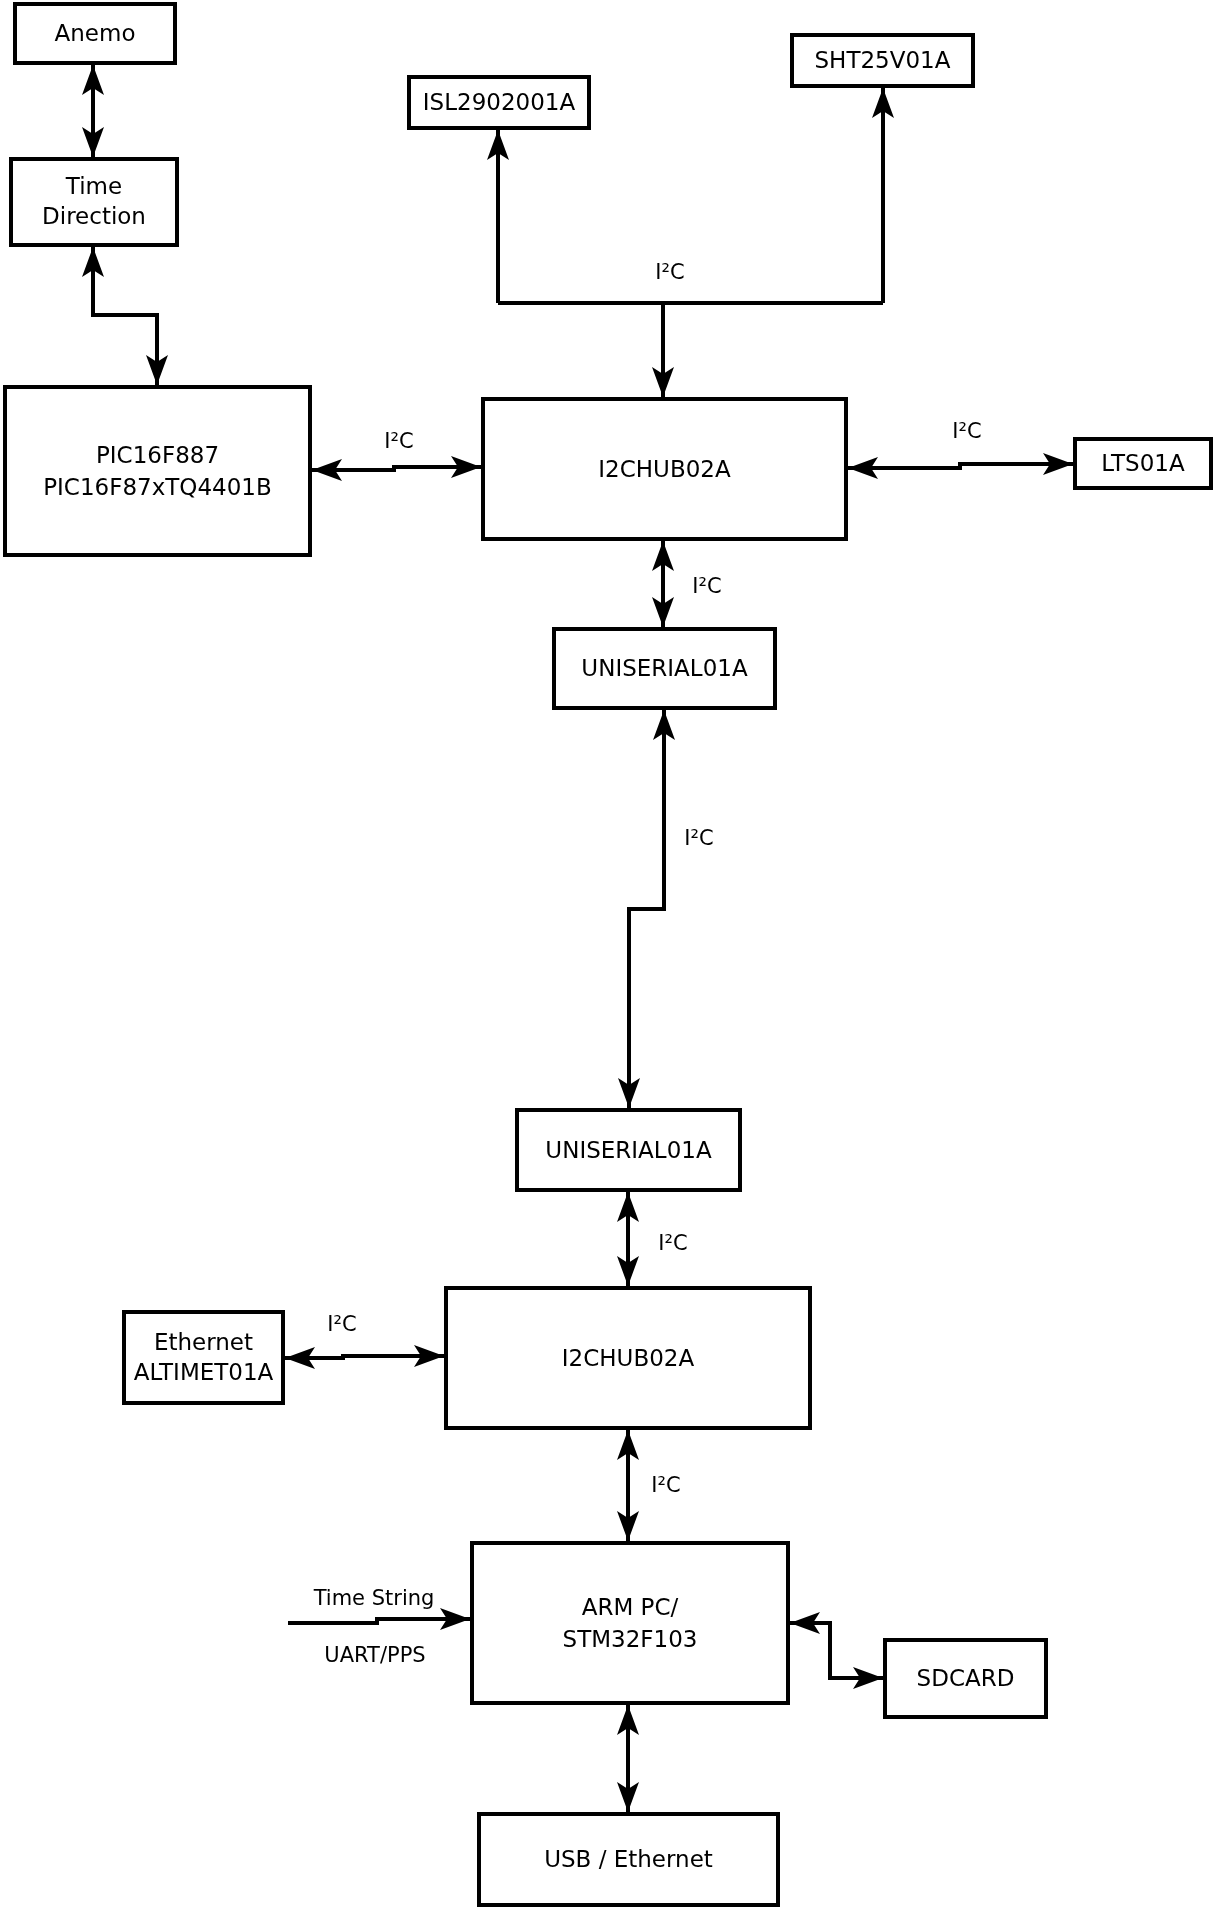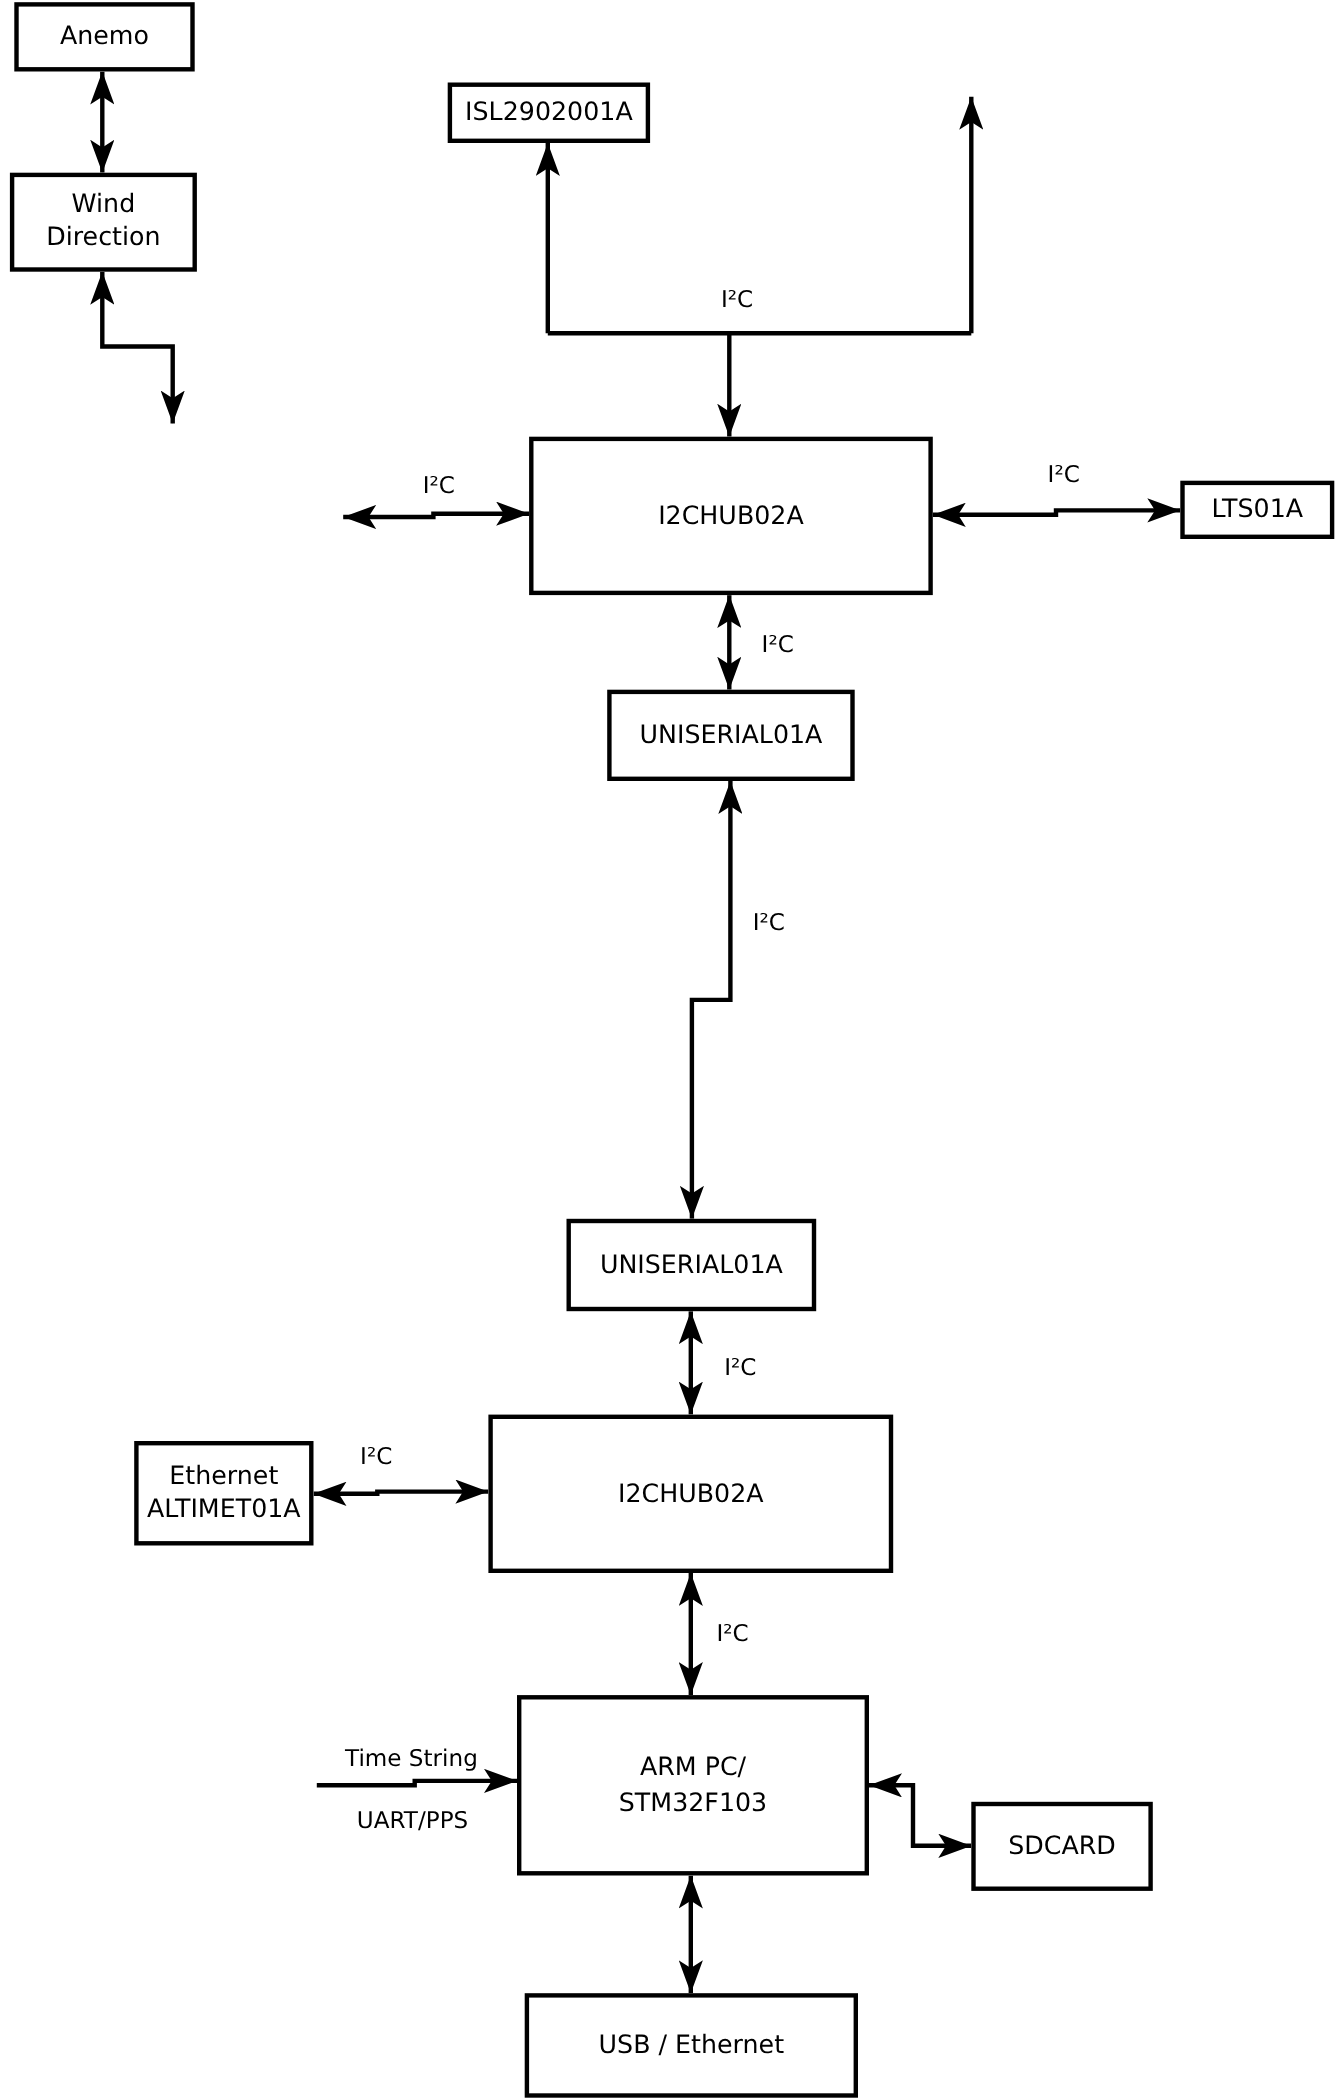--- a/index.html
+++ b/index.html
@@ -49,29 +49,36 @@
     <path class="edge" d="M288,1623 H377 V1619 H470" marker-end="url(#arr)"></path>
     <path class="edge" d="M790,1623 H830 V1678 H883" marker-start="url(#arr)" marker-end="url(#arr)"></path>
     <path class="edge" d="M628,1705 V1812" marker-start="url(#arr)" marker-end="url(#arr)"></path>
   </svg>
 
   <div class="node" style="left:13px;top:2px;width:164px;height:63px">
     <span>Anemo</span>
   </div>
 
   <div class="node" style="left:9px;top:157px;width:170px;height:90px;line-height:1.3">
-    <span>Wind</span>
+    <span>Time</span>
     <span>Direction</span>
   </div>
 
+  <div class="node" style="left:3px;top:385px;width:309px;height:172px">
+    <span>PIC16F887</span>
+    <span>PIC16F87xTQ4401B</span>
+  </div>
 
   <div class="node" style="left:407px;top:75px;width:184px;height:55px">
     <span>ISL2902001A</span>
   </div>
 
+  <div class="node" style="left:790px;top:33px;width:185px;height:55px">
+    <span>SHT25V01A</span>
+  </div>
 
   <div class="node" style="left:481px;top:397px;width:367px;height:144px">
     <span>I2CHUB02A</span>
   </div>
 
   <div class="node" style="left:1073px;top:437px;width:140px;height:53px">
     <span>LTS01A</span>
   </div>
 
   <div class="node" style="left:552px;top:627px;width:225px;height:83px">

